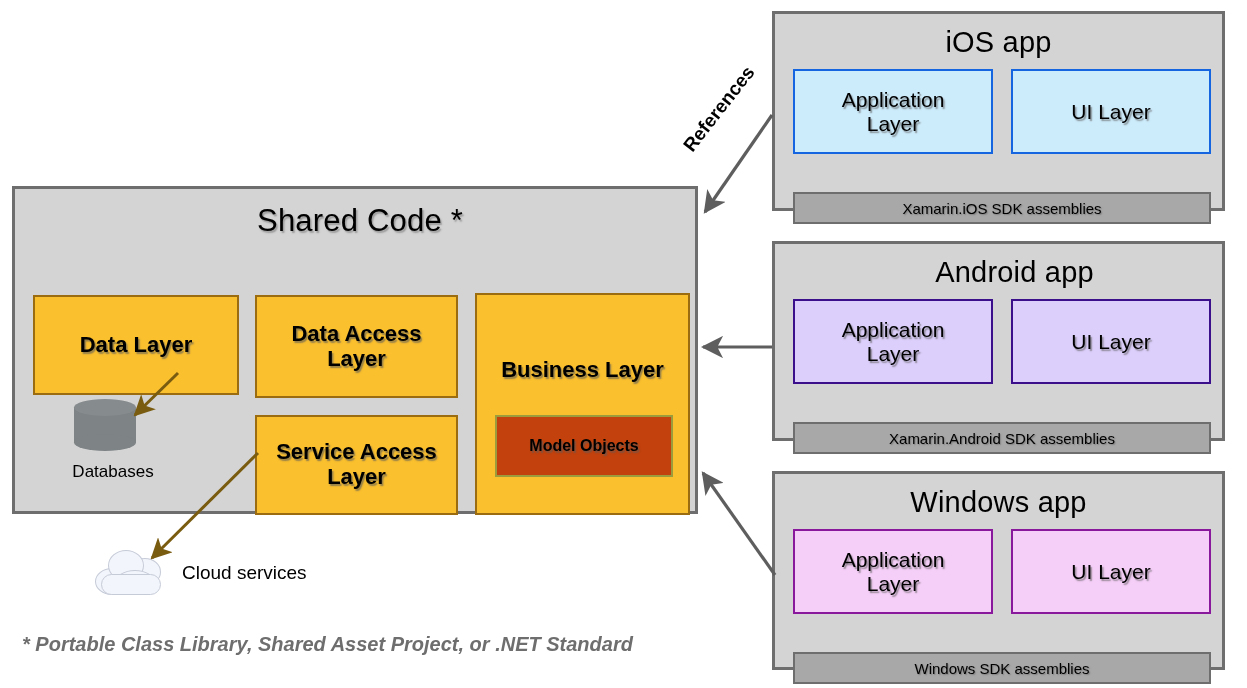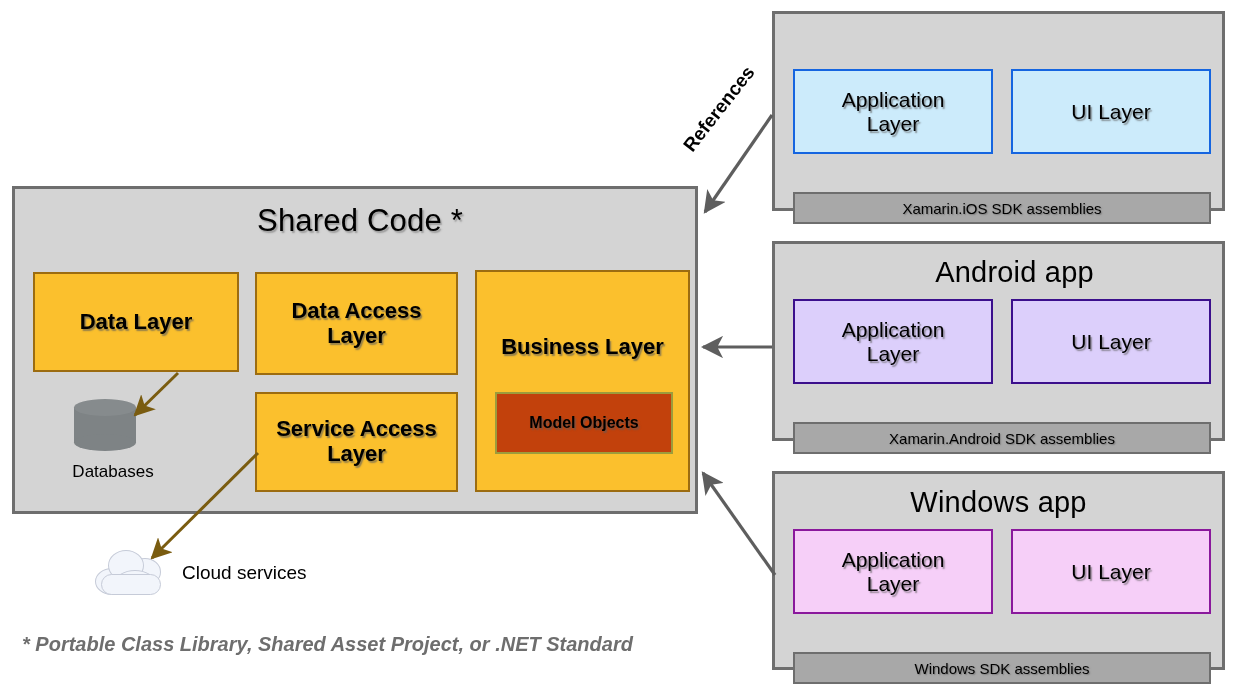--- a/index.html
+++ b/index.html
@@ -47,20 +47,21 @@
     color: #000000;
     text-shadow: 1.5px 1.5px 1.5px rgba(90,90,90,0.65);
   }
 
   
   .orange {
     background: #FBC02D;
     border: 2px solid #9C6C10;
     font-size: 22px;
     font-weight: 600;
+    margin-top: 23px;
   }
 
   .model-objects {
     background: #c2410c;
     border: 2px solid #9C9C3C;
     font-size: 16px;
     font-weight: 600;
   }
 
   
@@ -258,20 +259,21 @@
     <div class="puff p4"></div>
     <div class="puff p5"></div>
   </div>
   <div id="cloud-label">Cloud services</div>
 
   <div id="footnote">* Portable Class Library, Shared Asset Project, or .NET Standard</div>
 
   <div id="references-label">References</div>
 
   <div class="panel" id="ios-panel">
+    <div class="panel-title" style="top:12px; font-size:29px;">iOS app</div>
 
     <div class="layer-box ios-box" style="left:18px; top:55px; width:200px; height:85px; white-space:pre-line;">
       <span>Application
 Layer</span>
     </div>
 
     <div class="layer-box ios-box" style="left:236px; top:55px; width:200px; height:85px;">
       <span>UI Layer</span>
     </div>
 

